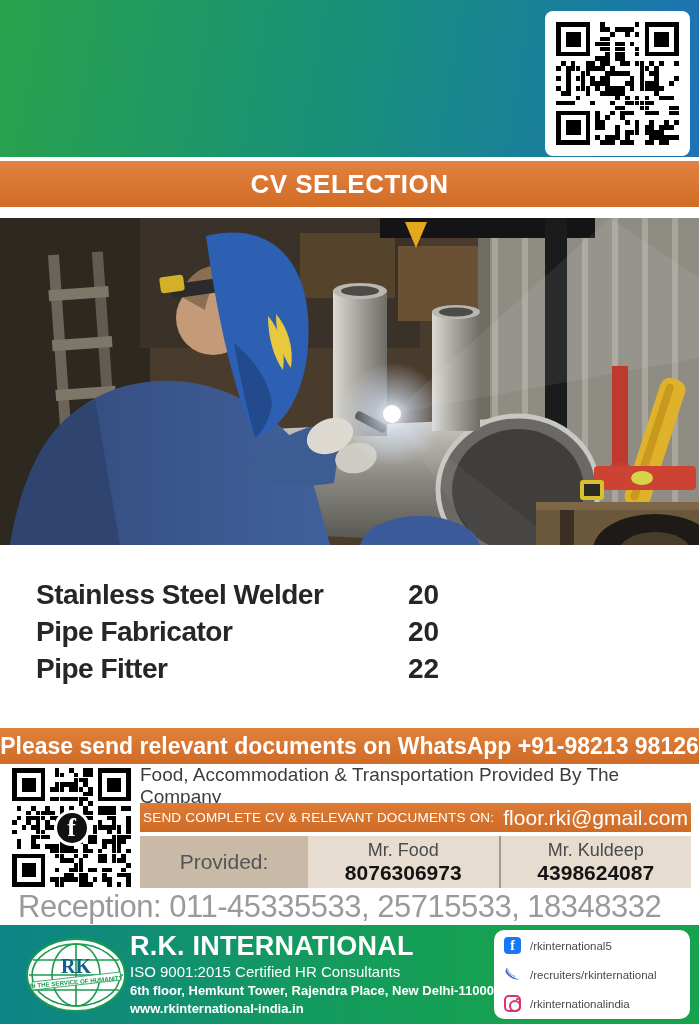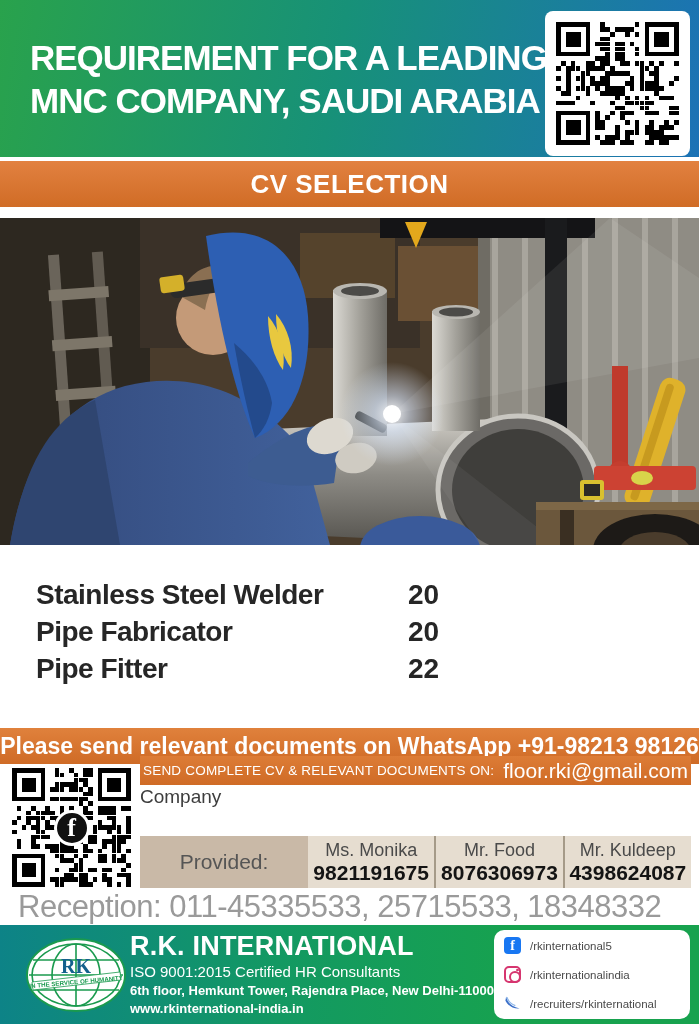--- a/index.html
+++ b/index.html
@@ -37,21 +37,21 @@
     background:linear-gradient(#e0813c,#cf6b26); display:flex; align-items:center; justify-content:center; }
   .wa-band span { color:#fff; font-weight:bold; font-size:23px; }
 
   
   .qr2-box { position:absolute; left:12px; top:768px; width:119px; height:119px; }
   .fb-badge { position:absolute; left:50%; top:50%; transform:translate(-50%,-50%); width:36px; height:36px;
     background:#111; border:3px solid #fff; border-radius:50%; color:#fff; font-weight:bold;
     font-family:"Liberation Serif", serif; font-size:26px; text-align:center; line-height:30px; }
   .perks-line { position:absolute; left:140px; top:770px; width:551px; height:31px;
     display:flex; align-items:center; justify-content:center; font-size:19px; color:#3d3d3d; }
-  .email-band { position:absolute; left:140px; top:756px; width:551px; height:29px;
+  .email-band { position:absolute; left:140px; top:803px; width:551px; height:29px;
     background:linear-gradient(#dd7c36,#cf6b26); display:flex; align-items:center; justify-content:center; gap:9px; }
   .email-prefix { color:#fff; font-size:13.5px; letter-spacing:0.2px; }
   .email-addr { color:#fff; font-size:21px; }
   .contact-table { position:absolute; left:140px; top:836px; width:551px; height:52px; display:flex; }
   .contact-label { width:168px; background:#c9b9a7; display:flex; align-items:center; justify-content:center;
     font-size:21px; color:#555; }
   .contact-cells { flex:1; background:#e6ddd0; display:flex; }
   .contact-cell { flex:1; display:flex; flex-direction:column; align-items:center; justify-content:center; }
   .contact-cell + .contact-cell { border-left:2px solid #a59a88; }
   .contact-name { font-size:18px; color:#4a4a4a; line-height:22px; }
@@ -83,24 +83,20 @@
     border:2px solid #d6356f; border-radius:50%; }
   .si-ig::after { content:""; position:absolute; right:0.5px; top:0.5px; width:2.5px; height:2.5px;
     background:#d6356f; border-radius:50%; }
 </style>
 </head>
 <body>
 
 <div class="page">
 
   <div class="header">
-    <div class="header-title">
-      <div>REQUIREMENT FOR A LEADING</div>
-      <div>MNC COMPANY, SAUDI ARABIA</div>
-    </div>
     <div class="qr-box">
       <div class="qr" id="qr1">
           <i style="left:36%;top:0%;width:3.8%;height:3.8%"></i>
           <i style="left:64%;top:0%;width:3.8%;height:3.8%"></i>
           <i style="left:36%;top:4%;width:3.8%;height:3.8%"></i>
           <i style="left:40%;top:4%;width:3.8%;height:3.8%"></i>
           <i style="left:48%;top:4%;width:3.8%;height:3.8%"></i>
           <i style="left:52%;top:4%;width:3.8%;height:3.8%"></i>
           <i style="left:56%;top:4%;width:3.8%;height:3.8%"></i>
           <i style="left:60%;top:4%;width:3.8%;height:3.8%"></i>
@@ -679,24 +675,20 @@
   </div>
   <div class="perks-line">Food, Accommodation &amp; Transportation Provided By The Company</div>
   <div class="email-band">
     <span class="email-prefix">SEND COMPLETE CV &amp; RELEVANT DOCUMENTS ON:</span>
     <span class="email-addr">floor.rki@gmail.com</span>
   </div>
   <div class="contact-table">
     <div class="contact-label">Provided:</div>
     <div class="contact-cells">
       <div class="contact-cell">
-        <div class="contact-name">Ms. Monika</div>
-        <div class="contact-phone">9821191675</div>
-      </div>
-      <div class="contact-cell">
         <div class="contact-name">Mr. Food</div>
         <div class="contact-phone">8076306973</div>
       </div>
       <div class="contact-cell">
         <div class="contact-name">Mr. Kuldeep</div>
         <div class="contact-phone">4398624087</div>
       </div>
     </div>
   </div>
 
@@ -724,28 +716,28 @@
       <div class="footer-tagline">ISO 9001:2015 Certified HR Consultants</div>
       <div class="footer-address">6th floor, Hemkunt Tower, Rajendra Place, New Delhi-110008</div>
       <div class="footer-site">www.rkinternational-india.in</div>
     </div>
     <div class="social-box">
       <div class="social-row">
         <div class="si si-fb">f</div>
         <div class="social-handle">/rkinternational5</div>
       </div>
       <div class="social-row">
-        <div class="si si-ig"></div>
-        <div class="social-handle">/rkinternationalindia</div>
-      </div>
-      <div class="social-row">
         <div class="si">
           <svg width="17" height="17" viewBox="0 0 24 24">
             <path d="M3 2 C5 11 11 16 22 19 C14 20 6 16 2 8 Z" fill="#3b6fc9"></path>
             <path d="M4 3 C6 9 10 13 16 15" stroke="#8db6e8" stroke-width="2" fill="none"></path>
           </svg>
         </div>
         <div class="social-handle">/recruiters/rkinternational</div>
       </div>
+      <div class="social-row">
+        <div class="si si-ig"></div>
+        <div class="social-handle">/rkinternationalindia</div>
+      </div>
     </div>
   </div>
 
 </div>
 
 </body></html>

